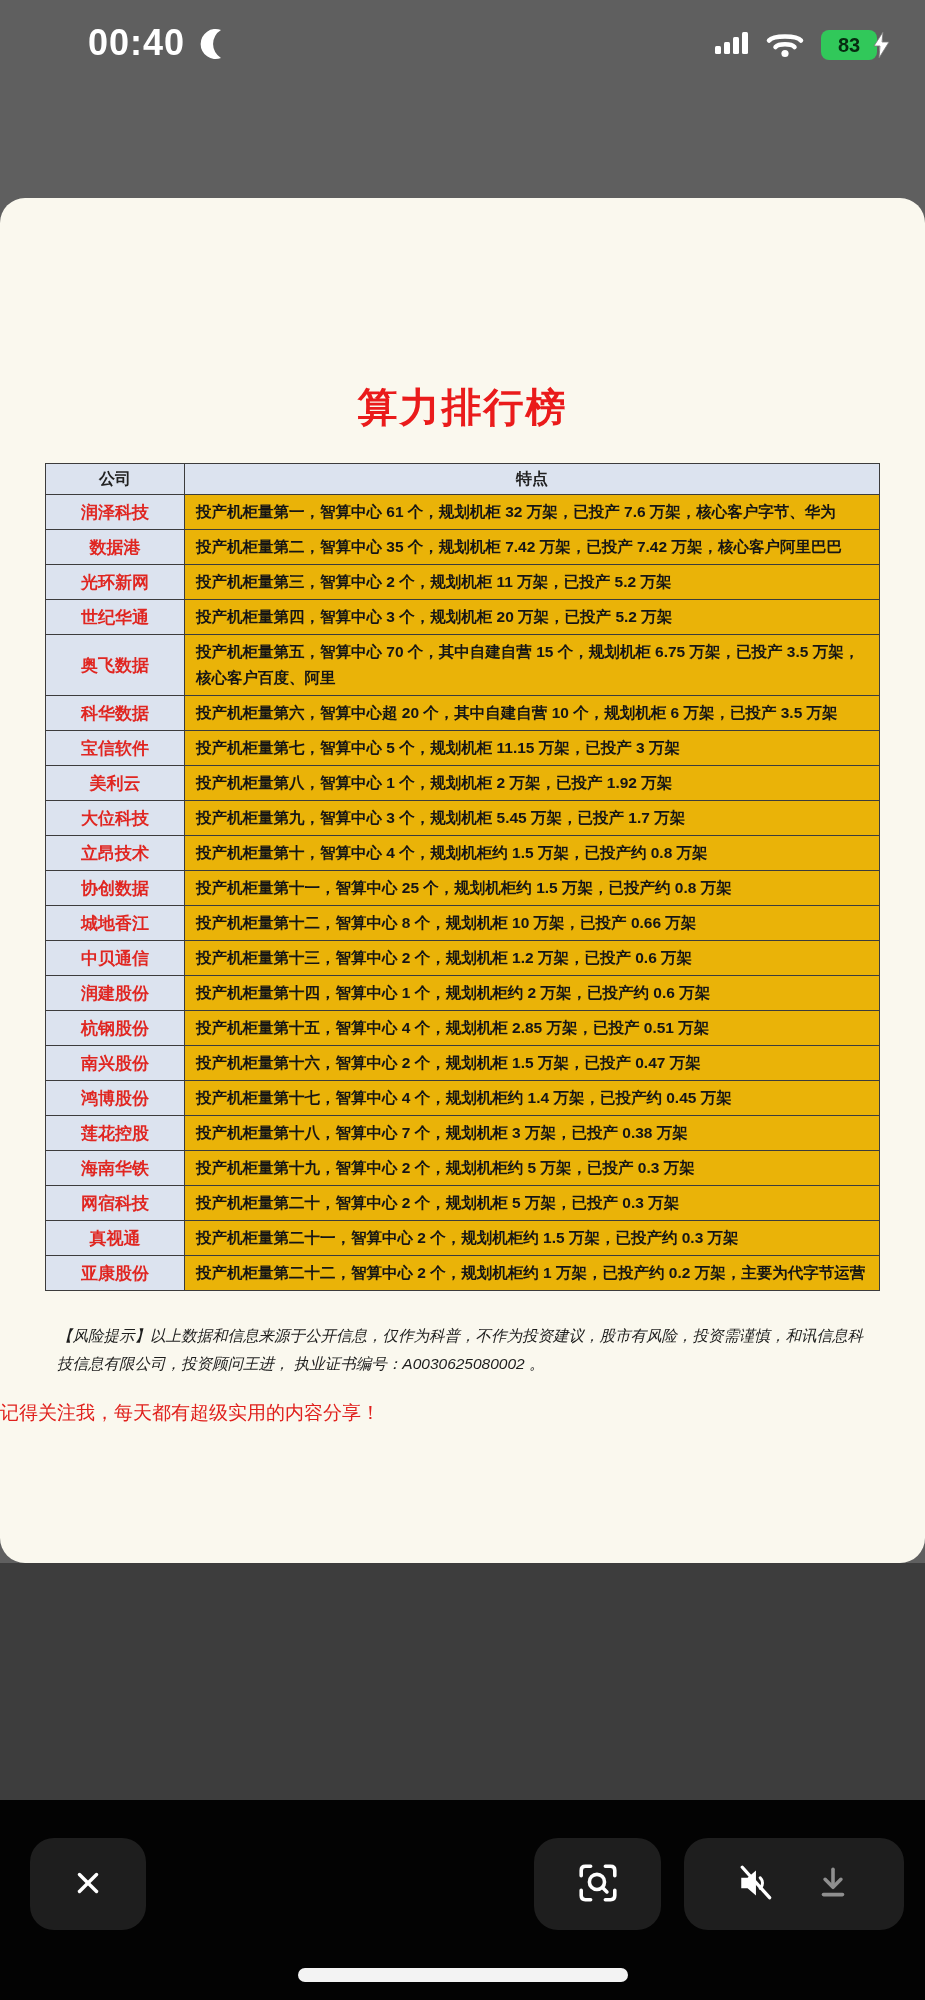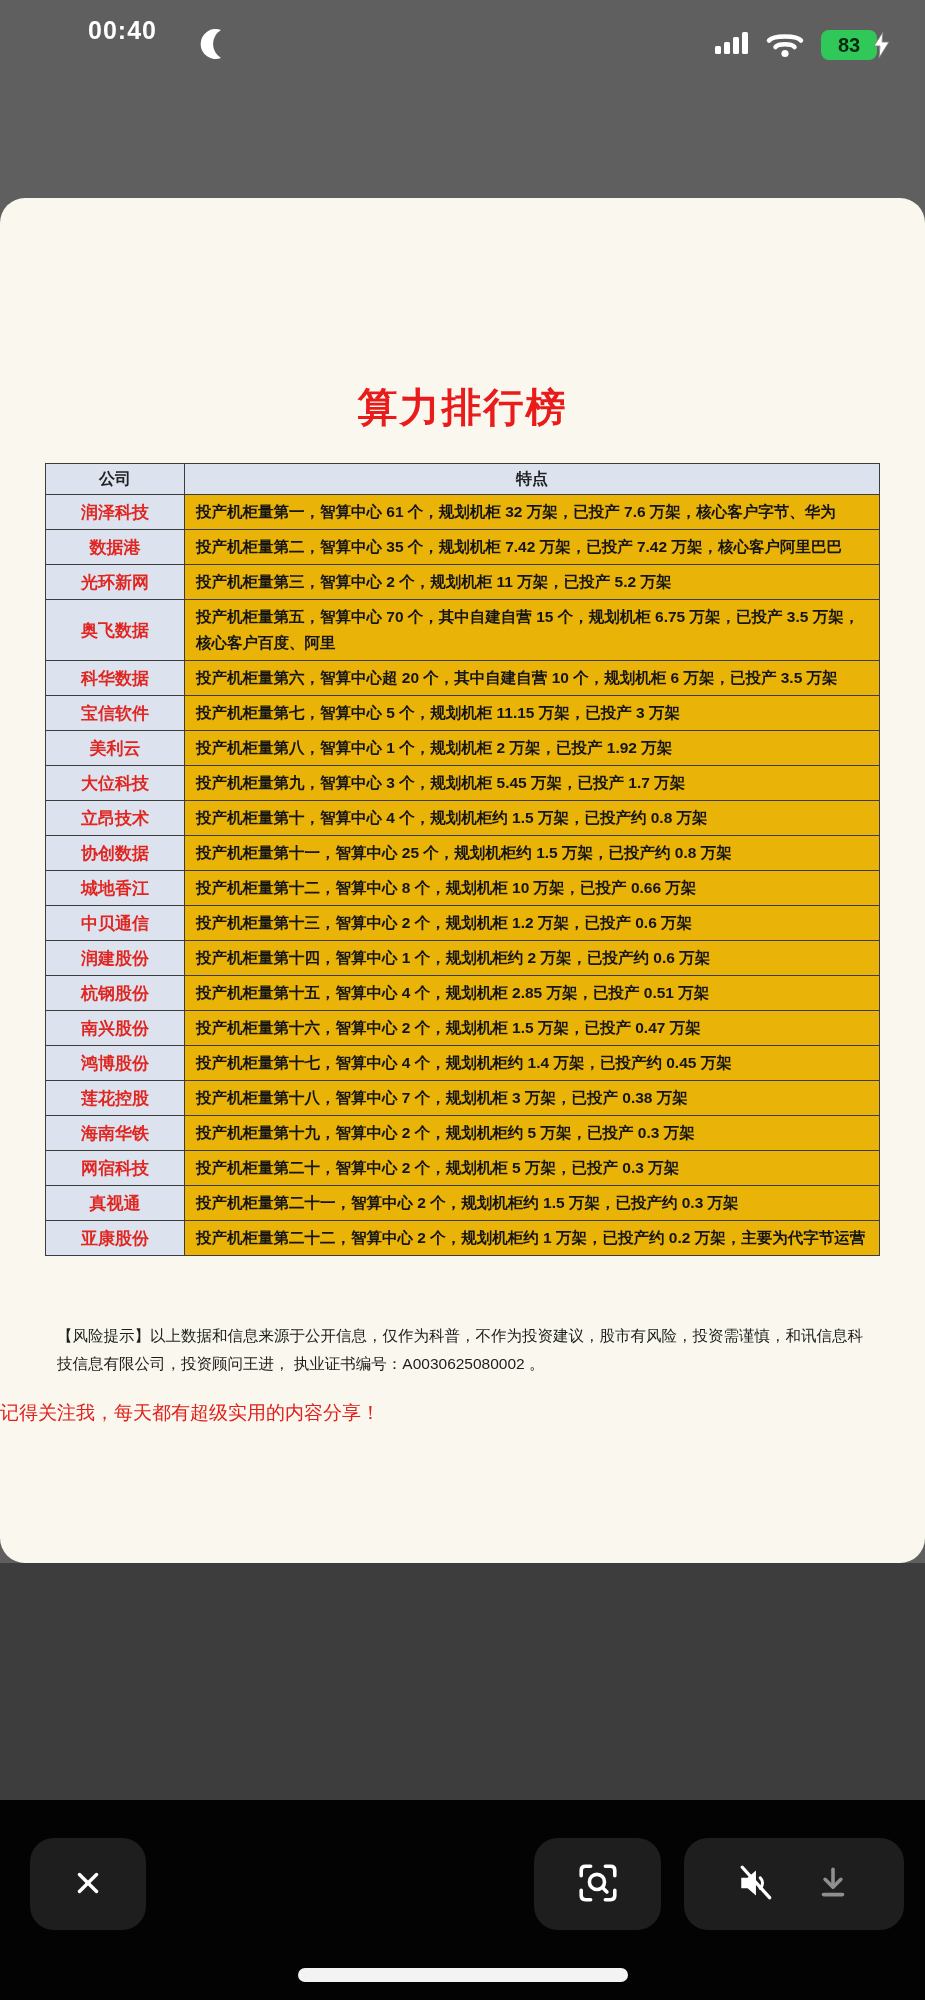--- a/index.html
+++ b/index.html
@@ -1,41 +1,41 @@
 <!DOCTYPE html>
 <html><head>
 <meta charset="utf-8">
 <style>
   * { margin:0; padding:0; box-sizing:border-box; }
   html,body { width:925px; height:2000px; }
   body { position:relative; background:#5f5f5f; font-family:"Liberation Sans", sans-serif; overflow:hidden; }
 
   
   .status-bar { position:absolute; top:0; left:0; width:925px; height:198px; }
-  .time { position:absolute; left:88px; top:16px; color:#fff; font-size:25px; font-weight:600; letter-spacing:1px; }
+  .time { position:absolute; left:88px; top:22px; color:#fff; font-size:36px; font-weight:600; letter-spacing:1px; }
   .moon { position:absolute; left:198px; top:26px; }
   .right-icons { position:absolute; right:42px; top:28px; display:flex; align-items:center; gap:16px; }
   .battery { position:relative; display:flex; align-items:center; }
   .battery-fill { width:56px; height:30px; background:#31c85a; border-radius:8px; display:flex; align-items:center; justify-content:center; }
   .battery-fill span { color:#062b10; font-size:20px; font-weight:700; }
   .battery-bolt { position:absolute; right:-7px; top:2px; }
   .battery-nub { width:4px; height:12px; background:#9a9a9a; border-radius:0 3px 3px 0; margin-left:2px; }
 
   
   .image-viewport { position:absolute; top:198px; left:0; width:925px; height:1365px; background:#faf8ee;border-radius:25px; }
   .page-title { position:absolute; top:182px; left:0; width:100%; text-align:center; color:#ea1b1b; font-size:40px; font-weight:800; letter-spacing:2px; }
 
   table.ranking { position:absolute; left:45px; top:265px; width:835px; border-collapse:collapse; table-layout:fixed; background:#fff; }
   table.ranking col.c1 { width:139px; }
   table.ranking th, table.ranking td { border:1px solid #3c3c3c; vertical-align:middle; }
   table.ranking thead th { height:31px; background:#dce3ef; font-size:16px; font-weight:700; color:#222; text-align:center;margin-top:11px; }
   td.company-cell { background:#dce3ef; color:#e02621; font-size:17px; font-weight:700; text-align:center; height:34px; padding:2px; }
   td.feature-cell { background:#eab308; color:#151515; font-size:15.5px; font-weight:700; line-height:26px; padding:4px 6px 4px 11px; text-align:left; }
 
-  .disclaimer { position:absolute; left:57px; top:1124px; width:812px; color:#1c1c1c; font-size:15.5px; line-height:28px; font-weight:500; }
+  .disclaimer { position:absolute; left:57px; top:1124px; width:812px; color:#1c1c1c; font-size:15.5px; line-height:28px; font-weight:500;font-style:italic; }
   .cta { position:absolute; top:1202px; left:0; width:100%; text-align:left; color:#e0201c; font-size:19px; font-weight:400; }
 
   
   .bottom-gray { position:absolute; top:1563px; left:0; width:925px; height:237px; background:#3d3d3d; }
   .bottom-bar { position:absolute; top:1800px; left:0; width:925px; height:200px; background:#030303; }
   .pill-btn { position:absolute; top:38px; height:92px; background:#1e1e1e; border-radius:24px; display:flex; align-items:center; justify-content:center; border:none; cursor:pointer; }
   .close-btn { left:30px; width:116px; }
   .scan-btn { left:534px; width:127px; }
   .media-btn { left:684px; width:220px; gap:36px; }
   .home-indicator { position:absolute; left:298px; top:168px; width:330px; height:14px; border-radius:7px; background:#f3f3f3; }
@@ -105,20 +105,24 @@
     </tr>
         <tr>
       <td class="company-cell">数据港</td>
       <td class="feature-cell">投产机柜量第二，智算中心 35 个，规划机柜 7.42 万架，已投产 7.42 万架，核心客户阿里巴巴</td>
     </tr>
         <tr>
       <td class="company-cell">光环新网</td>
       <td class="feature-cell">投产机柜量第三，智算中心 2 个，规划机柜 11 万架，已投产 5.2 万架</td>
     </tr>
         <tr>
+      <td class="company-cell">世纪华通</td>
+      <td class="feature-cell">投产机柜量第四，智算中心 3 个，规划机柜 20 万架，已投产 5.2 万架</td>
+    </tr>
+        <tr>
       <td class="company-cell">奥飞数据</td>
       <td class="feature-cell">投产机柜量第五，智算中心 70 个，其中自建自营 15 个，规划机柜 6.75 万架，已投产 3.5 万架，核心客户百度、阿里</td>
     </tr>
         <tr>
       <td class="company-cell">科华数据</td>
       <td class="feature-cell">投产机柜量第六，智算中心超 20 个，其中自建自营 10 个，规划机柜 6 万架，已投产 3.5 万架</td>
     </tr>
         <tr>
       <td class="company-cell">宝信软件</td>
       <td class="feature-cell">投产机柜量第七，智算中心 5 个，规划机柜 11.15 万架，已投产 3 万架</td>

